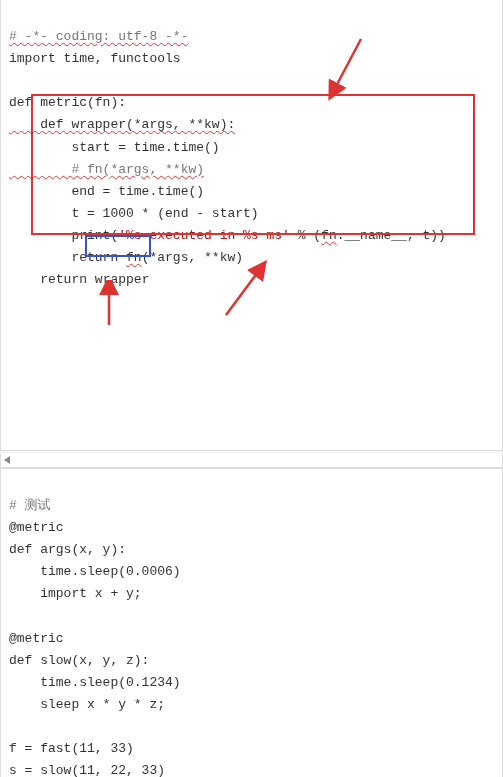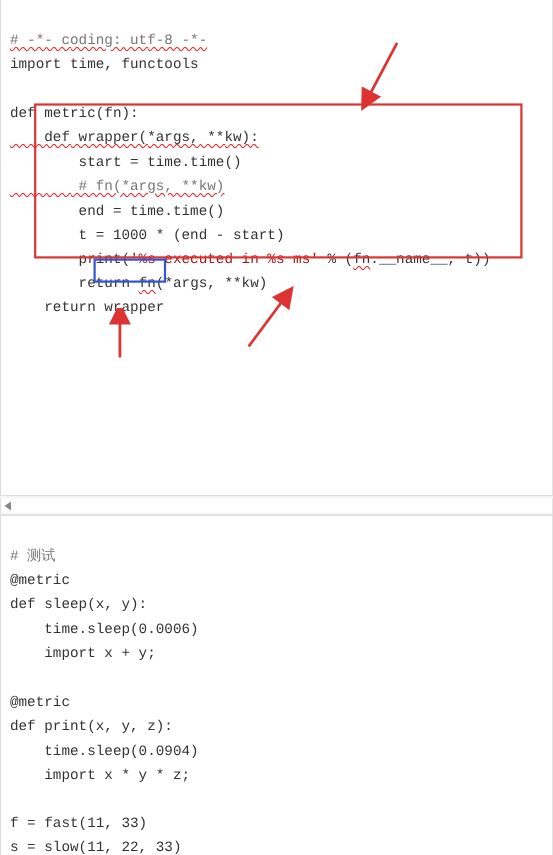--- a/index.html
+++ b/index.html
@@ -113,28 +113,28 @@
           <path d="M18,45 L18,5" stroke="#d33" stroke-width="2.5" fill="none" marker-end="url(#ah3)"></path>
         </svg>
 </div>
 </div>
 
 <div class="separator"></div>
 
 <div class="code-panel">
 <span class="comment"># 测试</span>
 <span>@metric</span>
-<span>def sleep(x, y):</span>
+<span>def args(x, y):</span>
 <span>    time.sleep(0.0006)</span>
 <span>    import x + y;</span>
 
 <span>@metric</span>
-<span>def print(x, y, z):</span>
-<span>    time.sleep(0.0904)</span>
-<span>    import x * y * z;</span>
+<span>def slow(x, y, z):</span>
+<span>    time.sleep(0.1234)</span>
+<span>    sleep x * y * z;</span>
 
 <span>f = fast(11, 33)</span>
 <span>s = slow(11, 22, 33)</span>
 
 
 
 
 </div>
 
 </div>

